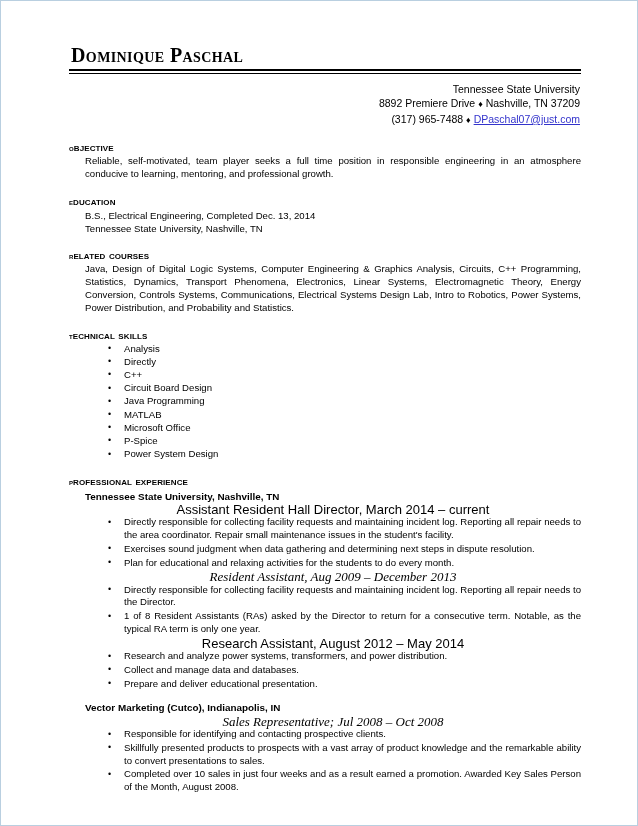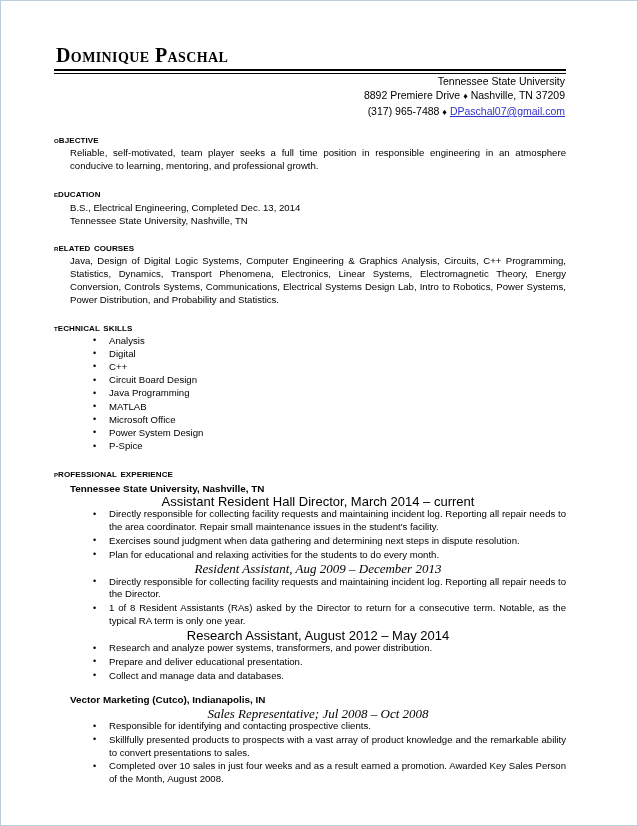--- a/index.html
+++ b/index.html
@@ -17,21 +17,21 @@
     position: relative;
     width: 638px;
     height: 826px;
     box-sizing: border-box;
     background: #ffffff;
     border: 1px solid #b9cfe0;
     overflow: hidden;
   }
   .sheet {
     position: absolute;
-    left: 53px;
+    left: 68px;
     top: 44px;
     width: 512px;
   }
 
   
   .name {
     font-family: "Liberation Serif", serif;
     font-weight: bold;
     font-size: 20px;
     letter-spacing: 0.4px;
@@ -44,21 +44,21 @@
     margin-top: 3px;
     border-top: 2.6px solid #000;
     border-bottom: 0.8px solid #000;
     height: 1.6px;
     width: 512px;
   }
   .contact {
     text-align: right;
     font-size: 10.5px;
     line-height: 14.6px;
-    margin-top: 0;
+    margin-top: 8px;
     padding-right: 1px;
   }
   .contact .line { white-space: nowrap; }
   .email {
     color: #3333cc;
     text-decoration: underline;
   }
   .diamond { font-size: 9px; }
 
   
@@ -150,21 +150,21 @@
           <span>Tennessee State University</span>
         </div>
         <div class="line">
           <span>8892 Premiere Drive</span>
           <span class="diamond">♦</span>
           <span>Nashville, TN 37209</span>
         </div>
         <div class="line">
           <span>(317) 965-7488</span>
           <span class="diamond">♦</span>
-          <a class="email" href="#">DPaschal07@gmail.com</a>
+          <a class="email" href="#">DPaschal07@just.com</a>
         </div>
       </div>
     </div>
 
     <div>
       <div class="sec-head">OBJECTIVE</div>
       <div class="para">Reliable, self-motivated, team player seeks a full time position in responsible engineering in an atmosphere conducive to learning, mentoring, and professional growth.</div>
     </div>
 
     <div>
@@ -175,28 +175,28 @@
 
     <div>
       <div class="sec-head">RELATED COURSES</div>
       <div class="para">Java, Design of Digital Logic Systems, Computer Engineering &amp; Graphics Analysis, Circuits, C++ Programming, Statistics, Dynamics, Transport Phenomena, Electronics, Linear Systems, Electromagnetic Theory, Energy Conversion, Controls Systems, Communications, Electrical Systems Design Lab, Intro to Robotics, Power Systems, Power Distribution, and Probability and Statistics.</div>
     </div>
 
     <div>
       <div class="sec-head">TECHNICAL SKILLS</div>
       <ul class="bl skills">
         <li>Analysis</li>
-        <li>Digital</li>
+        <li>Directly</li>
         <li>C++</li>
         <li>Circuit Board Design</li>
         <li>Java Programming</li>
         <li>MATLAB</li>
         <li>Microsoft Office</li>
+        <li>P-Spice</li>
         <li>Power System Design</li>
-        <li>P-Spice</li>
       </ul>
     </div>
 
     <div>
       <div class="sec-head">PROFESSIONAL EXPERIENCE</div>
 
       <div class="job-block">
         <div class="employer">Tennessee State University, Nashville, TN</div>
 
         <div>
@@ -213,22 +213,22 @@
           <ul class="bl">
             <li>Directly responsible for collecting facility requests and maintaining incident log. Reporting all repair needs to the Director.</li>
             <li>1 of 8 Resident Assistants (RAs) asked by the Director to return for a consecutive term. Notable, as the typical RA term is only one year.</li>
           </ul>
         </div>
 
         <div>
           <div class="job-title">Research Assistant, August 2012 – May 2014</div>
           <ul class="bl">
             <li>Research and analyze power systems, transformers, and power distribution.</li>
+            <li>Collect and manage data and databases.</li>
             <li>Prepare and deliver educational presentation.</li>
-            <li>Collect and manage data and databases.</li>
           </ul>
         </div>
       </div>
 
       <div class="job-block gap-top">
         <div class="employer">Vector Marketing (Cutco), Indianapolis, IN</div>
         <div>
           <div class="job-title italic">Sales Representative; Jul 2008 – Oct 2008</div>
           <ul class="bl">
             <li>Responsible for identifying and contacting prospective clients.</li>

